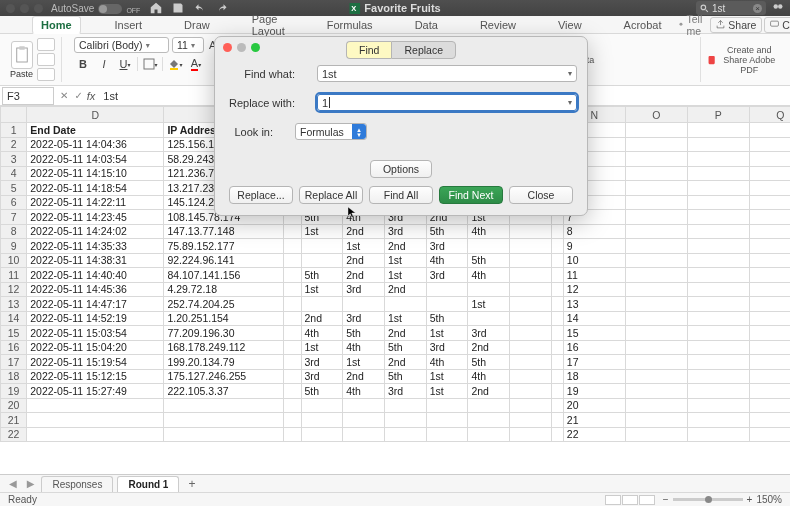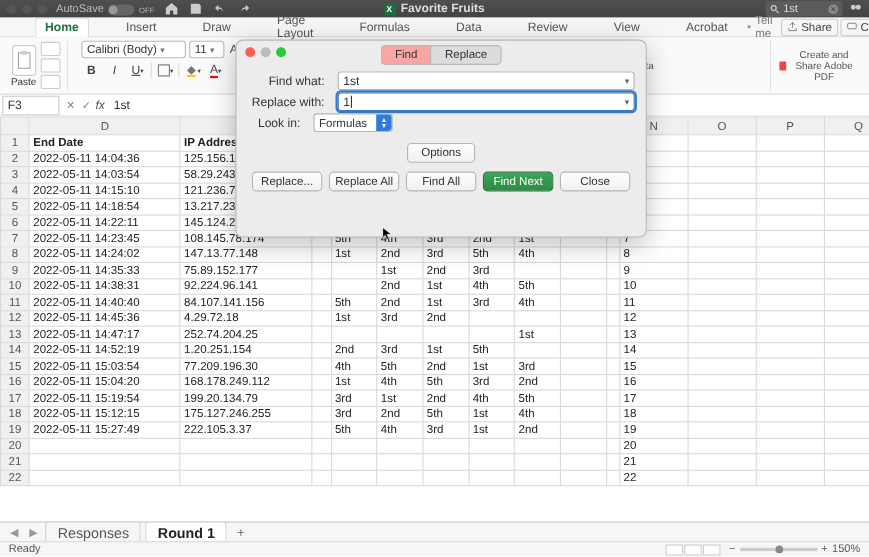--- a/index.html
+++ b/index.html
@@ -55,45 +55,45 @@
   .sheet thead th { background:#f0f0f0; text-align:center; font-weight:normal; color:#555; height:16px; }
   .sheet .rowhdr { background:#f0f0f0; text-align:center; color:#555; width:22px; }
   .sheet tbody td.bold { font-weight:600; }
   .col-D { width:115px; } .col-E { width:100px; } .col-F { width:15px; }
   .col-G,.col-H,.col-I,.col-J,.col-K,.col-L { width:35px; }
   .col-N,.col-O,.col-P,.col-Q { width:52px; }
 
   
   .sheettabs { position:absolute; bottom:14px; left:0; right:0; height:18px; border-top:1px solid #ccc; background:#f6f6f6; display:flex; align-items:center; padding:0 6px; gap:4px; }
   .nav-arr { font-size:10px; color:#999; padding:0 3px; }
-  .stab { font-size:13px; padding:2px 10px; border:1px solid #ccc; border-bottom:none; border-radius:3px 3px 0 0; background:#f6f6f6; color:#555; }
+  .stab { font-size:10px; padding:2px 10px; border:1px solid #ccc; border-bottom:none; border-radius:3px 3px 0 0; background:#f6f6f6; color:#555; }
   .stab.active { background:#fff; font-weight:600; color:#222; }
   .add-sheet { font-size:12px; color:#666; padding:0 5px; }
 
   
   .status { position:absolute; bottom:0; left:0; right:0; height:14px; background:#f6f6f6; border-top:1px solid #d9d9d9; display:flex; align-items:center; padding:0 8px; font-size:10px; color:#555; }
   .status .spacer { flex:1; }
   .view-btns { display:flex; gap:1px; margin-right:8px; }
   .view-btns div { width:16px; height:10px; border:1px solid #ccc; background:#fff; }
   .zoom { display:flex; align-items:center; gap:4px; }
   .zoom .track { width:70px; height:3px; background:#ccc; position:relative; }
   .zoom .thumb { position:absolute; width:7px; height:7px; border-radius:50%; background:#888; top:-2px; left:32px; }
 
   
   .dialog { position:absolute; top:36px; left:214px; width:374px; height:180px; background:#ececec; border:1px solid #b8b8b8; border-radius:7px; box-shadow:0 6px 24px rgba(0,0,0,.25); padding-top:4px; font-size:11px; }
   .dlg-traffic { position:absolute; top:6px; left:8px; display:flex; gap:5px; }
   .dlg-traffic .d { width:9px; height:9px; border-radius:50%; }
   .dlg-title { text-align:center; font-weight:600; font-size:11px; color:#444; padding:2px 0 4px; }
   .dlg-tabs { display:flex; justify-content:center; gap:0; margin-bottom:4px; }
-  .dlg-tab { padding:2px 12px; border:1px solid #b5b5b5; background:#fca5a5; font-size:10.5px; }
+  .dlg-tab { padding:2px 12px; border:1px solid #b5b5b5; background:#fef9c3; font-size:10.5px; }
   .dlg-tab:first-child { border-radius:4px 0 0 4px; border-right:none; }
   .dlg-tab:last-child { border-radius:0 4px 4px 0; }
   .dlg-tab.active { background:#dcdcdc; }
   .dlg-form { padding:2px 10px; }
-  .dlg-row { display:flex; align-items:center; margin-bottom:2px; gap:12px; }
+  .dlg-row { display:flex; align-items:center; margin-bottom:12px; gap:22px; }
   .dlg-label { width:70px; text-align:right; color:#333; }
   .dlg-input { flex:1; border:1px solid #b5b5b5; border-radius:3px; background:#fff; height:17px; padding:1px 4px; font-size:11px; display:flex; align-items:center; }
   .dlg-input.focused { outline:2px solid #3b79c4; border-color:#3b79c4; }
   .dlg-input .arr-d { margin-left:auto; font-size:8px; color:#666; }
   .dlg-select { width:72px; border:1px solid #b5b5b5; border-radius:3px; background:#fff; height:17px; padding:1px 4px; font-size:10.5px; display:flex; align-items:center; }
   .dlg-select .arr-grp { margin-left:auto; background:#2f7bda; color:#fff; border-radius:0 3px 3px 0; width:14px; height:15px; margin-right:-4px; display:flex; align-items:center; justify-content:center; font-size:7px; flex-direction:column; line-height:5px; }
   .dlg-check { display:flex; align-items:center; gap:4px; font-size:10.5px; }
   .dlg-check input { width:11px; height:11px; }
   .dlg-opts { text-align:center; padding:6px 10px 2px; }
   .dlg-btn { display:inline-block; border:1px solid #b5b5b5; border-radius:4px; background:linear-gradient(#fefefe,#f0f0f0); padding:2px 12px; font-size:10.5px; color:#333; }

